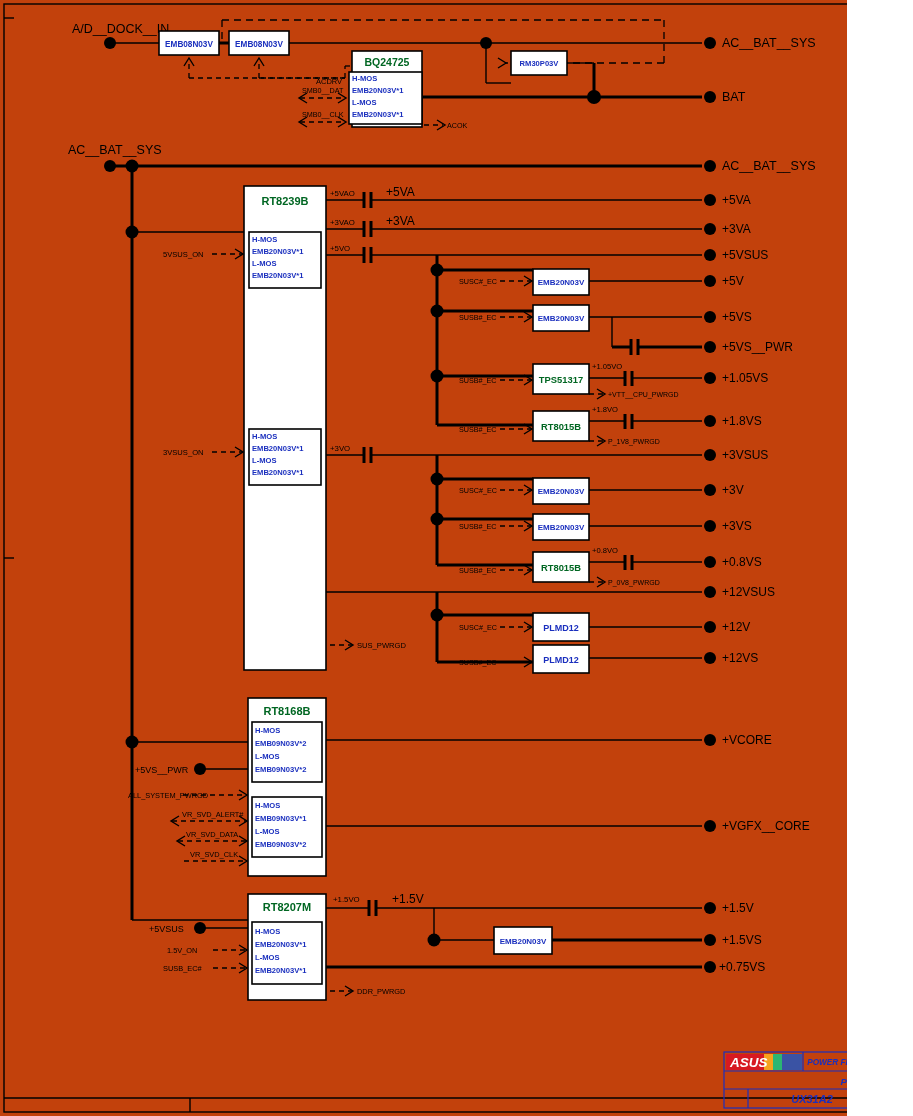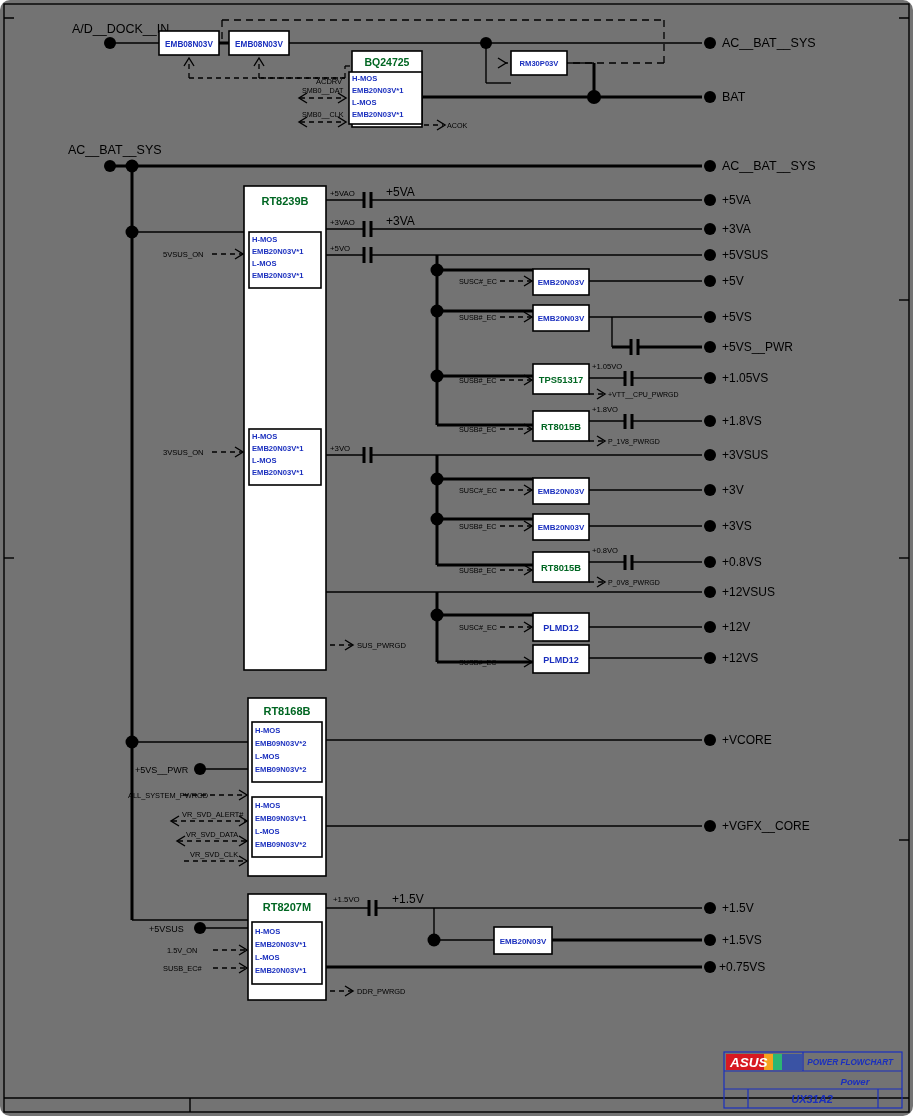--- a/index.html
+++ b/index.html
@@ -1,17 +1,17 @@
 <!DOCTYPE html>
 <html><head>
 <meta charset="utf-8">
 <style>
   html,body{margin:0;padding:0;background:#ffffff;}
   body{width:913px;height:1116px;font-family:"Liberation Sans",sans-serif;}
-  #sheet{position:relative;width:913px;height:1116px;background:#737373;overflow:hidden;border-radius:10px;}
+  #sheet{position:relative;width:847px;height:1116px;background:#c2410c;overflow:hidden;}
   svg{display:block;}
   .wire{stroke:#000;fill:none;}
   .w1{stroke-width:1.4;}
   .w2{stroke-width:3;}
   .dash{stroke:#000;fill:none;stroke-width:1.3;stroke-dasharray:7 5;}
   .dash2{stroke:#000;fill:none;stroke-width:1.3;stroke-dasharray:5 4;}
   .box{fill:#fff;stroke:#000;stroke-width:1.6;}
   .ic-title{fill:#006622;font-weight:bold;font-family:"Liberation Sans",sans-serif;}
   .mos{fill:#1a2fbe;font-weight:bold;font-family:"Liberation Sans",sans-serif;}
   .net{fill:#000;font-family:"Liberation Sans",sans-serif;}

